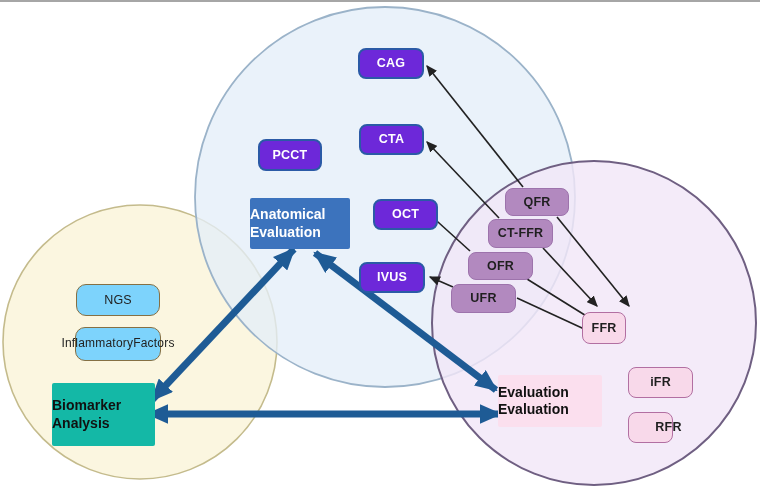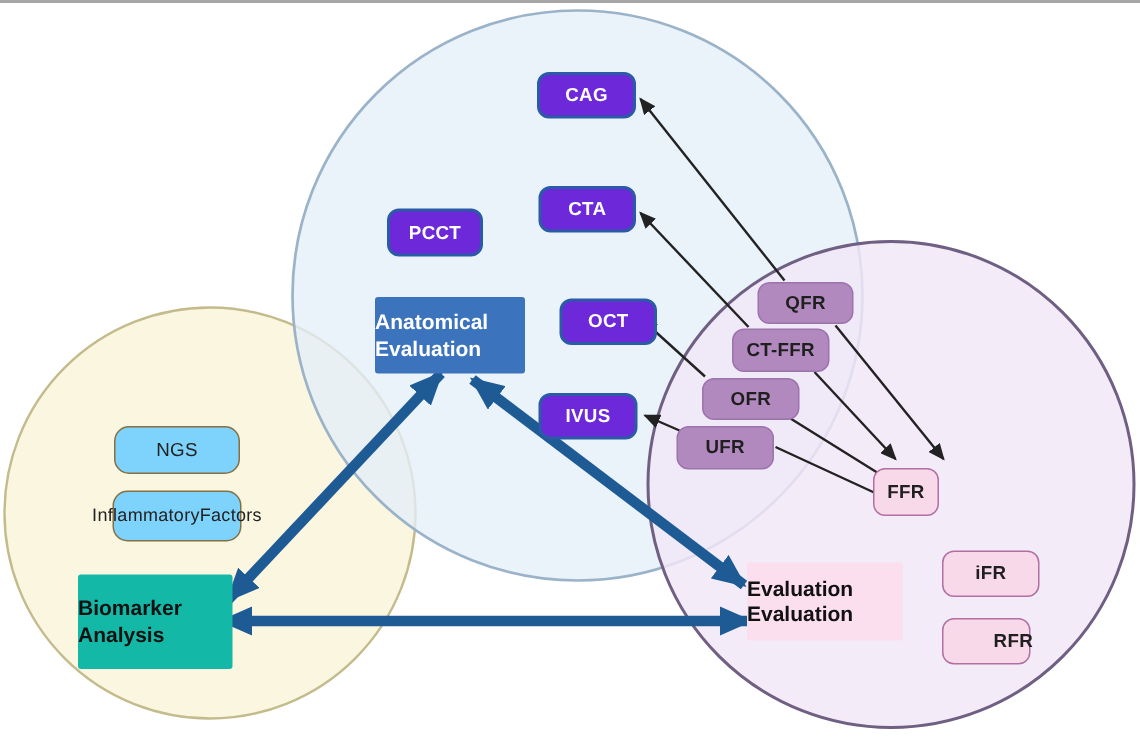--- a/index.html
+++ b/index.html
@@ -28,21 +28,21 @@
   .mauve{background:#b289bf;border:1px solid #9d73ac;color:#1f1f1f;}
   .box-qfr  {left:505px;top:188px;width:64px;height:28px;}
   .box-ctffr{left:488px;top:219px;width:65px;height:29px;}
   .box-ofr  {left:468px;top:252px;width:65px;height:28px;}
   .box-ufr  {left:451px;top:284px;width:65px;height:29px;}
 
   
   .pink{background:#f8d9ea;border:1.5px solid #b26fa2;color:#1f1f1f;}
   .box-ffr{left:582px;top:312px;width:44px;height:32px;}
   .box-ifr{left:628px;top:367px;width:65px;height:31px;}
-  .box-rfr{left:628px;top:412px;width:59px;height:31px;padding-left:36px;}
+  .box-rfr{left:628px;top:412px;width:45px;height:31px;padding-left:36px;}
 
   
   .cream{background:#7dd3fc;border:1.5px solid #857044;border-radius:10px;color:#222222;font-weight:400;}
   .box-ngs {left:76px;top:284px;width:84px;height:32px;}
   .box-inf {left:75px;top:327px;width:86px;height:34px;font-size:12px;}
 
   
   .banner{
     position:absolute;display:flex;flex-direction:column;align-items:flex-start;justify-content:center;
     text-align:center;font-weight:700;font-size:14px;line-height:1.25;border-radius:2px;

